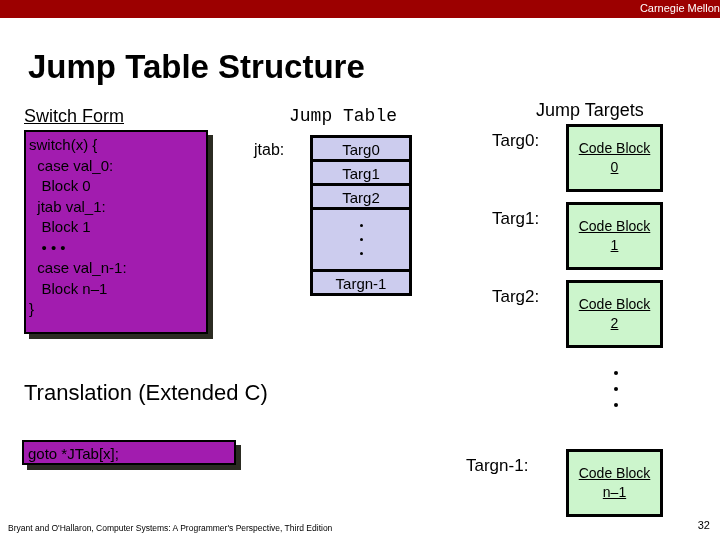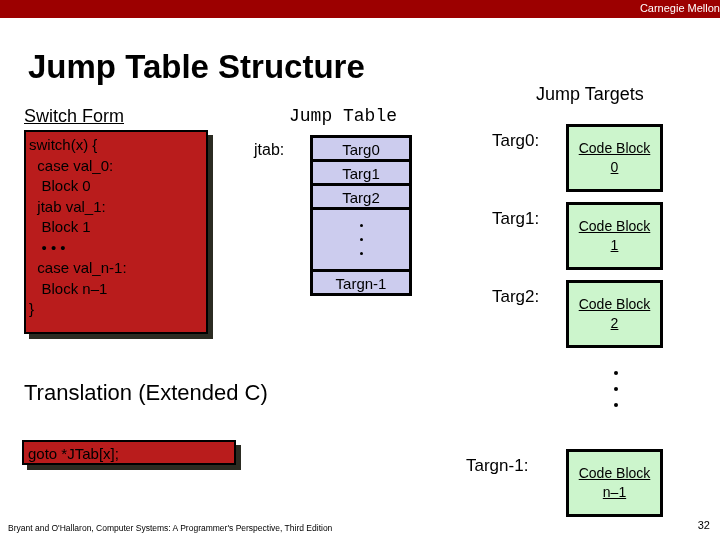--- a/index.html
+++ b/index.html
@@ -57,26 +57,26 @@
 
   
   .col-head {
     position: absolute;
     font-size: 18px;
     color: #000000;
     white-space: nowrap;
   }
   #head-switch  { left: 24px;  top: 106px; text-decoration: underline; }
   #head-jumptab { left: 289px; top: 106px; font-family: Liberation Mono, monospace; }
-  #head-targets { left: 536px; top: 84px; }
+  #head-targets { left: 536px; top: 100px; }
 
   
   .codebox {
     position: absolute;
-    background: #b91c1c;
+    background: #a21caf;
     border: 2px solid #000000;
     box-sizing: border-box;
     box-shadow: 5px 5px 0 0 #2b2b22;
   }
   .codebox .code-line {
     font-size: 15px;
     line-height: 20.5px;
     color: #000000;
     white-space: pre;
     font-family: "Liberation Sans", sans-serif;

